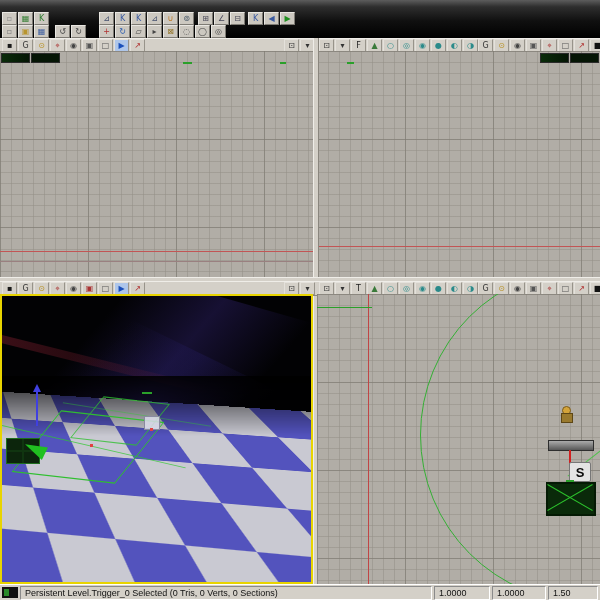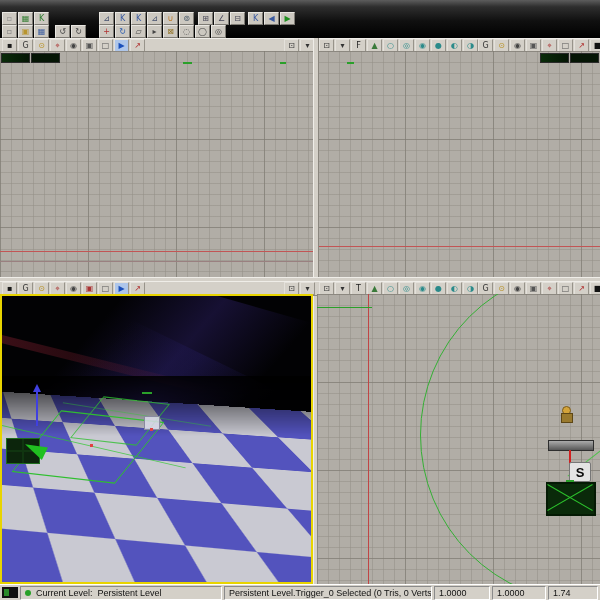--- a/index.html
+++ b/index.html
@@ -281,26 +281,21 @@
       <div class="xline" style="transform:rotate(30deg)"></div>
       <div class="xline" style="transform:rotate(-30deg)"></div>
       <div class="gmark" style="left:18px;top:-4px;width:8px;height:2px"></div>
     </div>
   </div>
 
   <div class="abs statusbar">
     <div class="sicon">
         <span></span>
       </div>
-    <div class="sseg" style="width:192px">
-      <span class="greendot"></span>
-      <span>Current Level:</span>
-      <span>Persistent Level</span>
-    </div>
     <div class="sseg grow">
       <span>Persistent Level.Trigger_0 Selected (0 Tris, 0 Verts, 0 Sections)</span>
     </div>
     <div class="snum" style="width:46px">1.0000</div>
     <div class="snum" style="width:44px">1.0000</div>
-    <div class="snum" style="width:40px">1.74</div>
+    <div class="snum" style="width:40px">1.50</div>
   </div>
 
 </div>
 
 </body></html>

